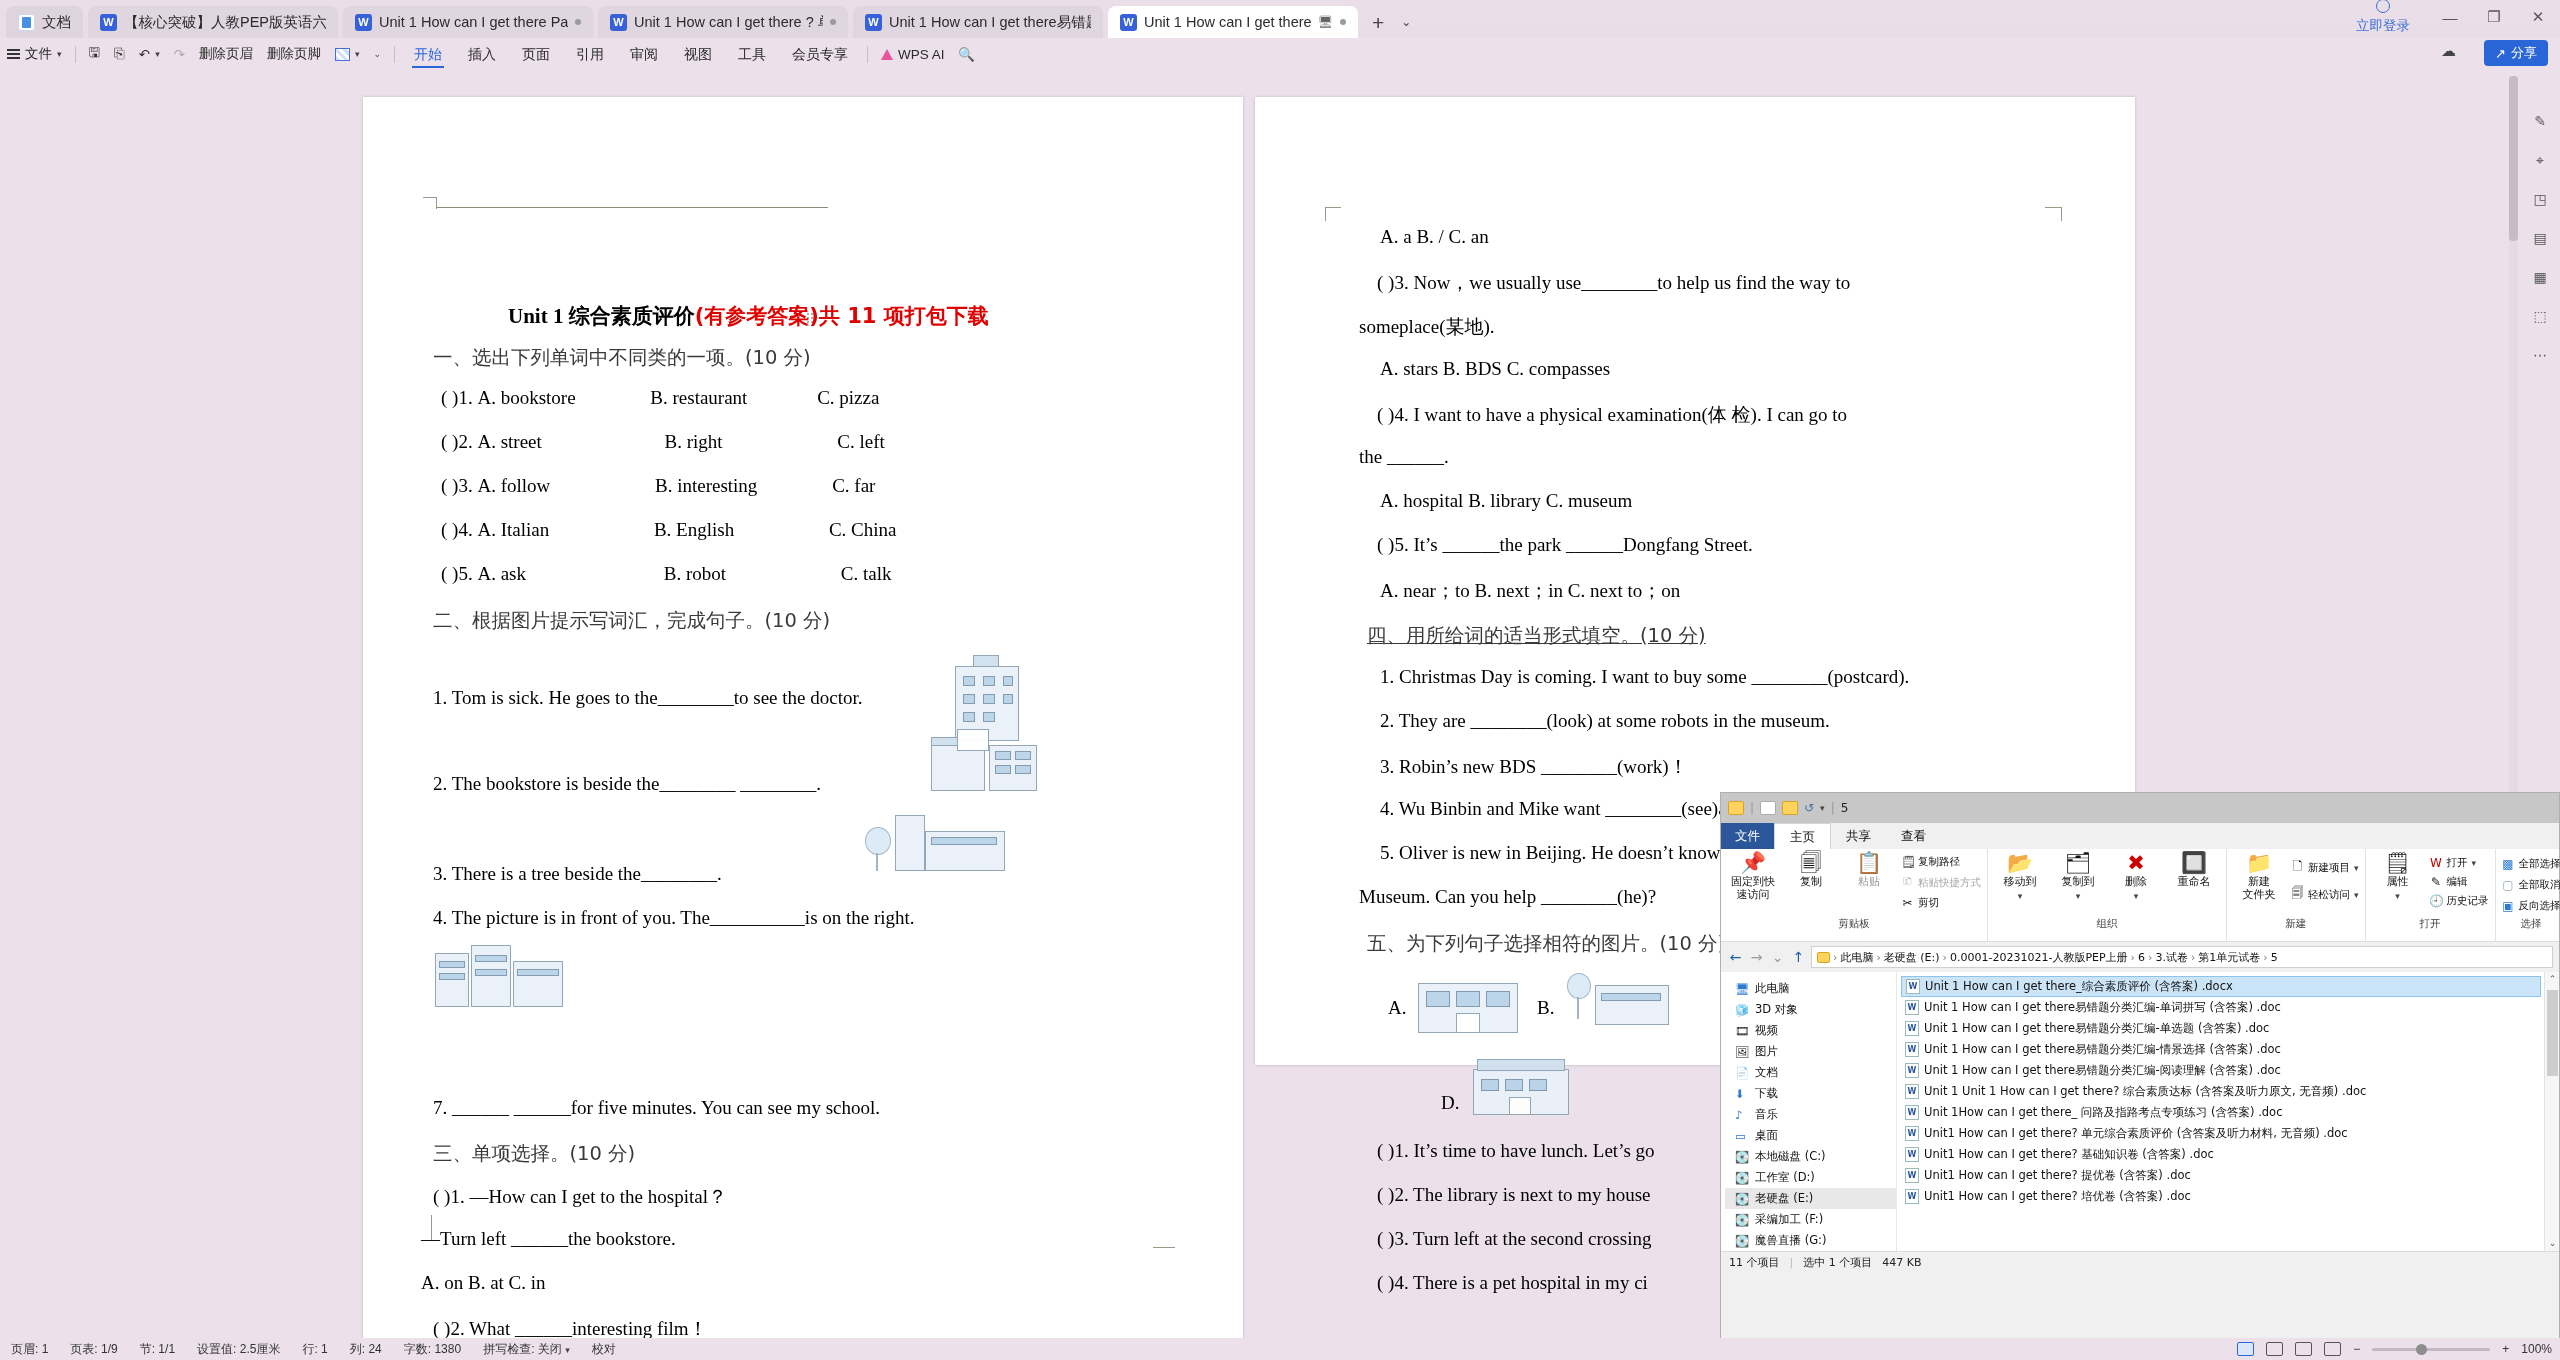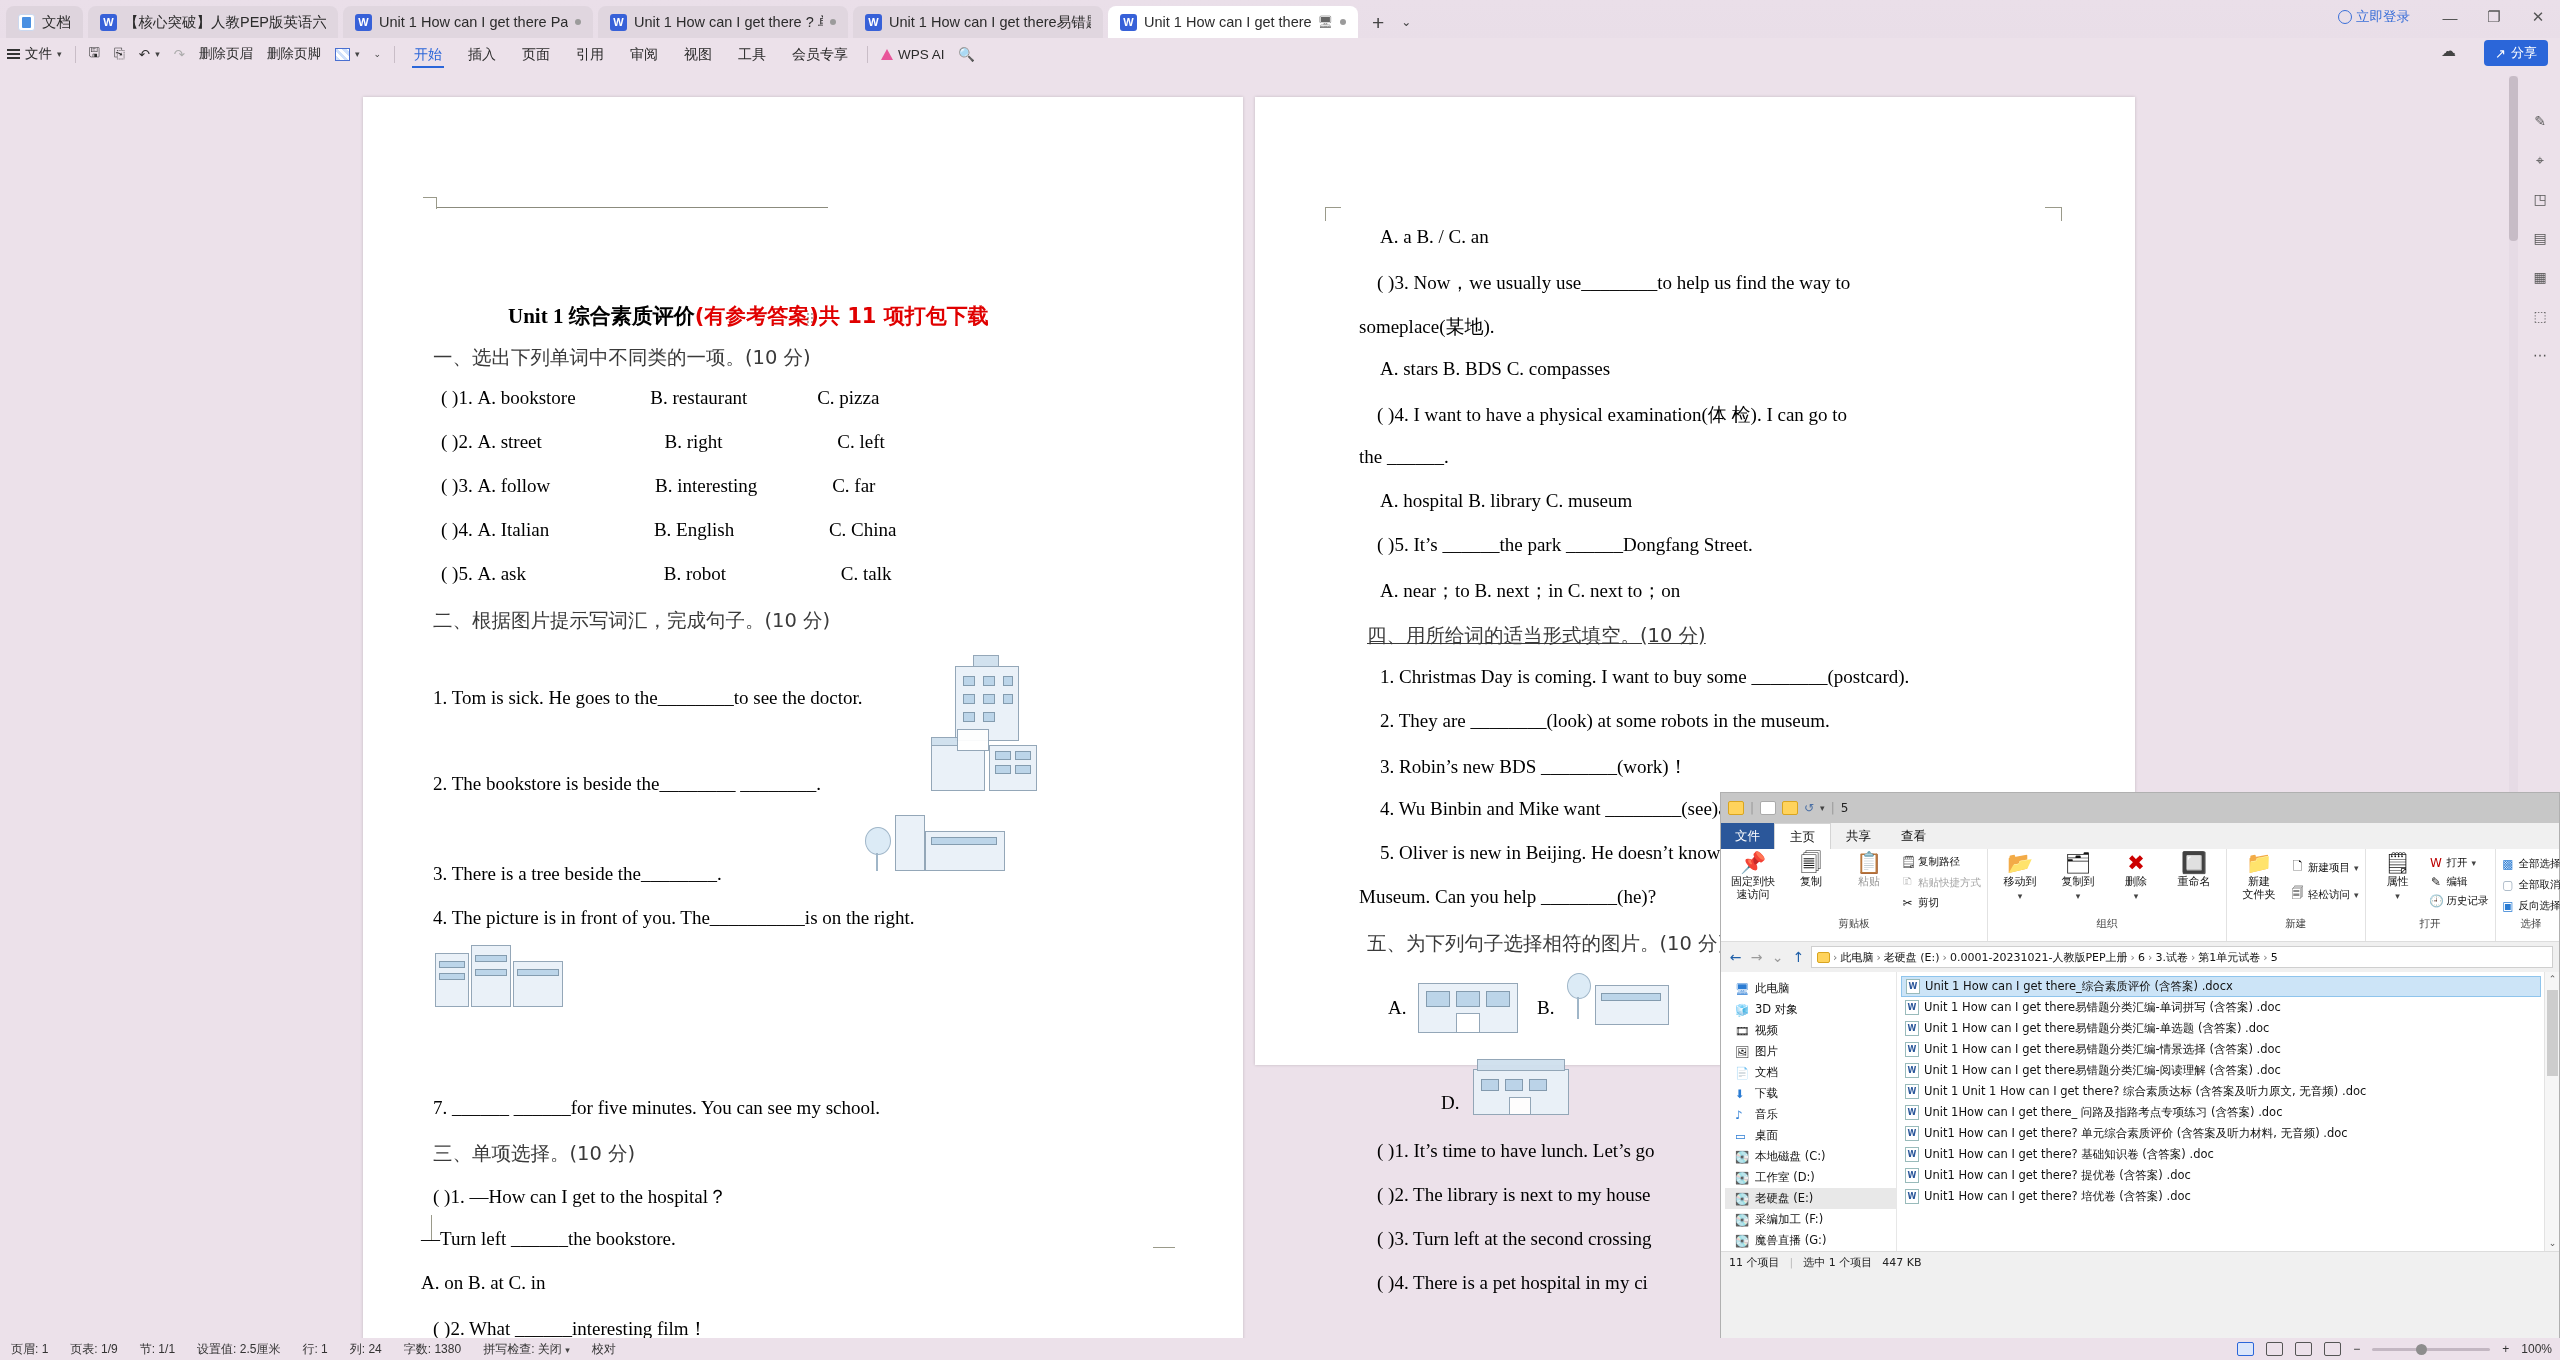--- a/index.html
+++ b/index.html
@@ -36,21 +36,21 @@
     border:1px solid #cbd8ef;
   }
   .tab .dicon i{display:block;width:9px;height:11px;background:#4a90e2;border-radius:1px;}
   .tab .label { overflow:hidden; text-overflow:clip; }
   .tab .dot { width:6px;height:6px;border-radius:50%;background:#9b9b9b; flex:0 0 auto;}
   .tab .mon { font-size:12px; color:#666; flex:0 0 auto;}
   .tab-add { font-size:21px; color:#444; padding:0 9px; line-height:30px;}
   .tab-caret { font-size:12px; color:#444; padding:0 8px; line-height:32px;}
 
   .win-ctrl { position:absolute; right:0; top:0; height:34px; display:flex; align-items:center; }
-  .win-ctrl .login { color:#3a6fd8; font-size:13.5px; margin-right:18px; display:flex; align-items:center; gap:4px;}
+  .win-ctrl .login { color:#3a6fd8; font-size:13.5px; margin-right:18px; display:flex; align-items:center; gap:4px;flex-direction:column;}
   .win-ctrl .cbtn { width:44px;height:34px;display:flex;align-items:center;justify-content:center;
     font-size:15px;color:#555; }
   .avatar-sm{width:14px;height:14px;border-radius:50%;border:1.4px solid #3a6fd8;}
 
   
   .ribbon {
     position:absolute; left:0; top:38px; width:2560px; height:32px;
     background:#ece1ea; display:flex; align-items:center; font-size:13.5px; color:#2b2b2b;
   }
   .rb { display:flex; align-items:center; gap:5px; padding:0 7px; height:26px; white-space:nowrap;}

